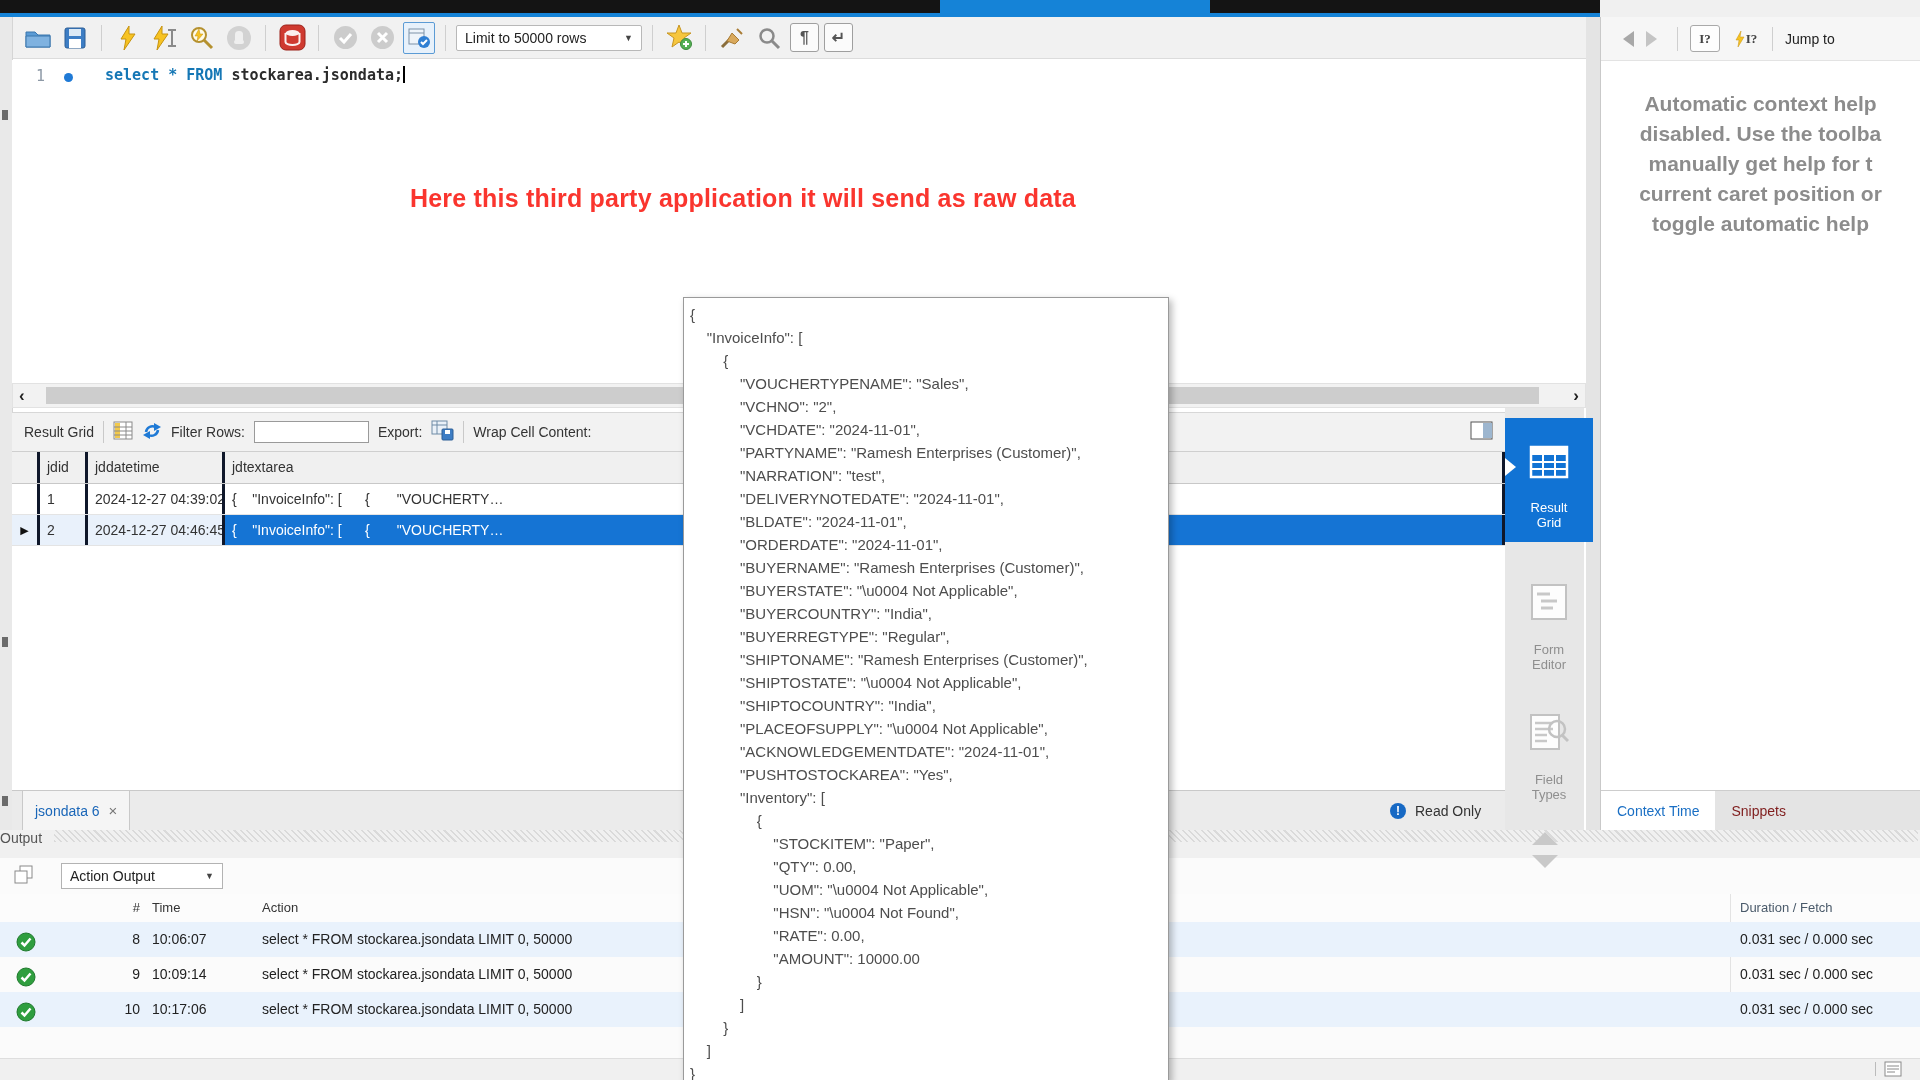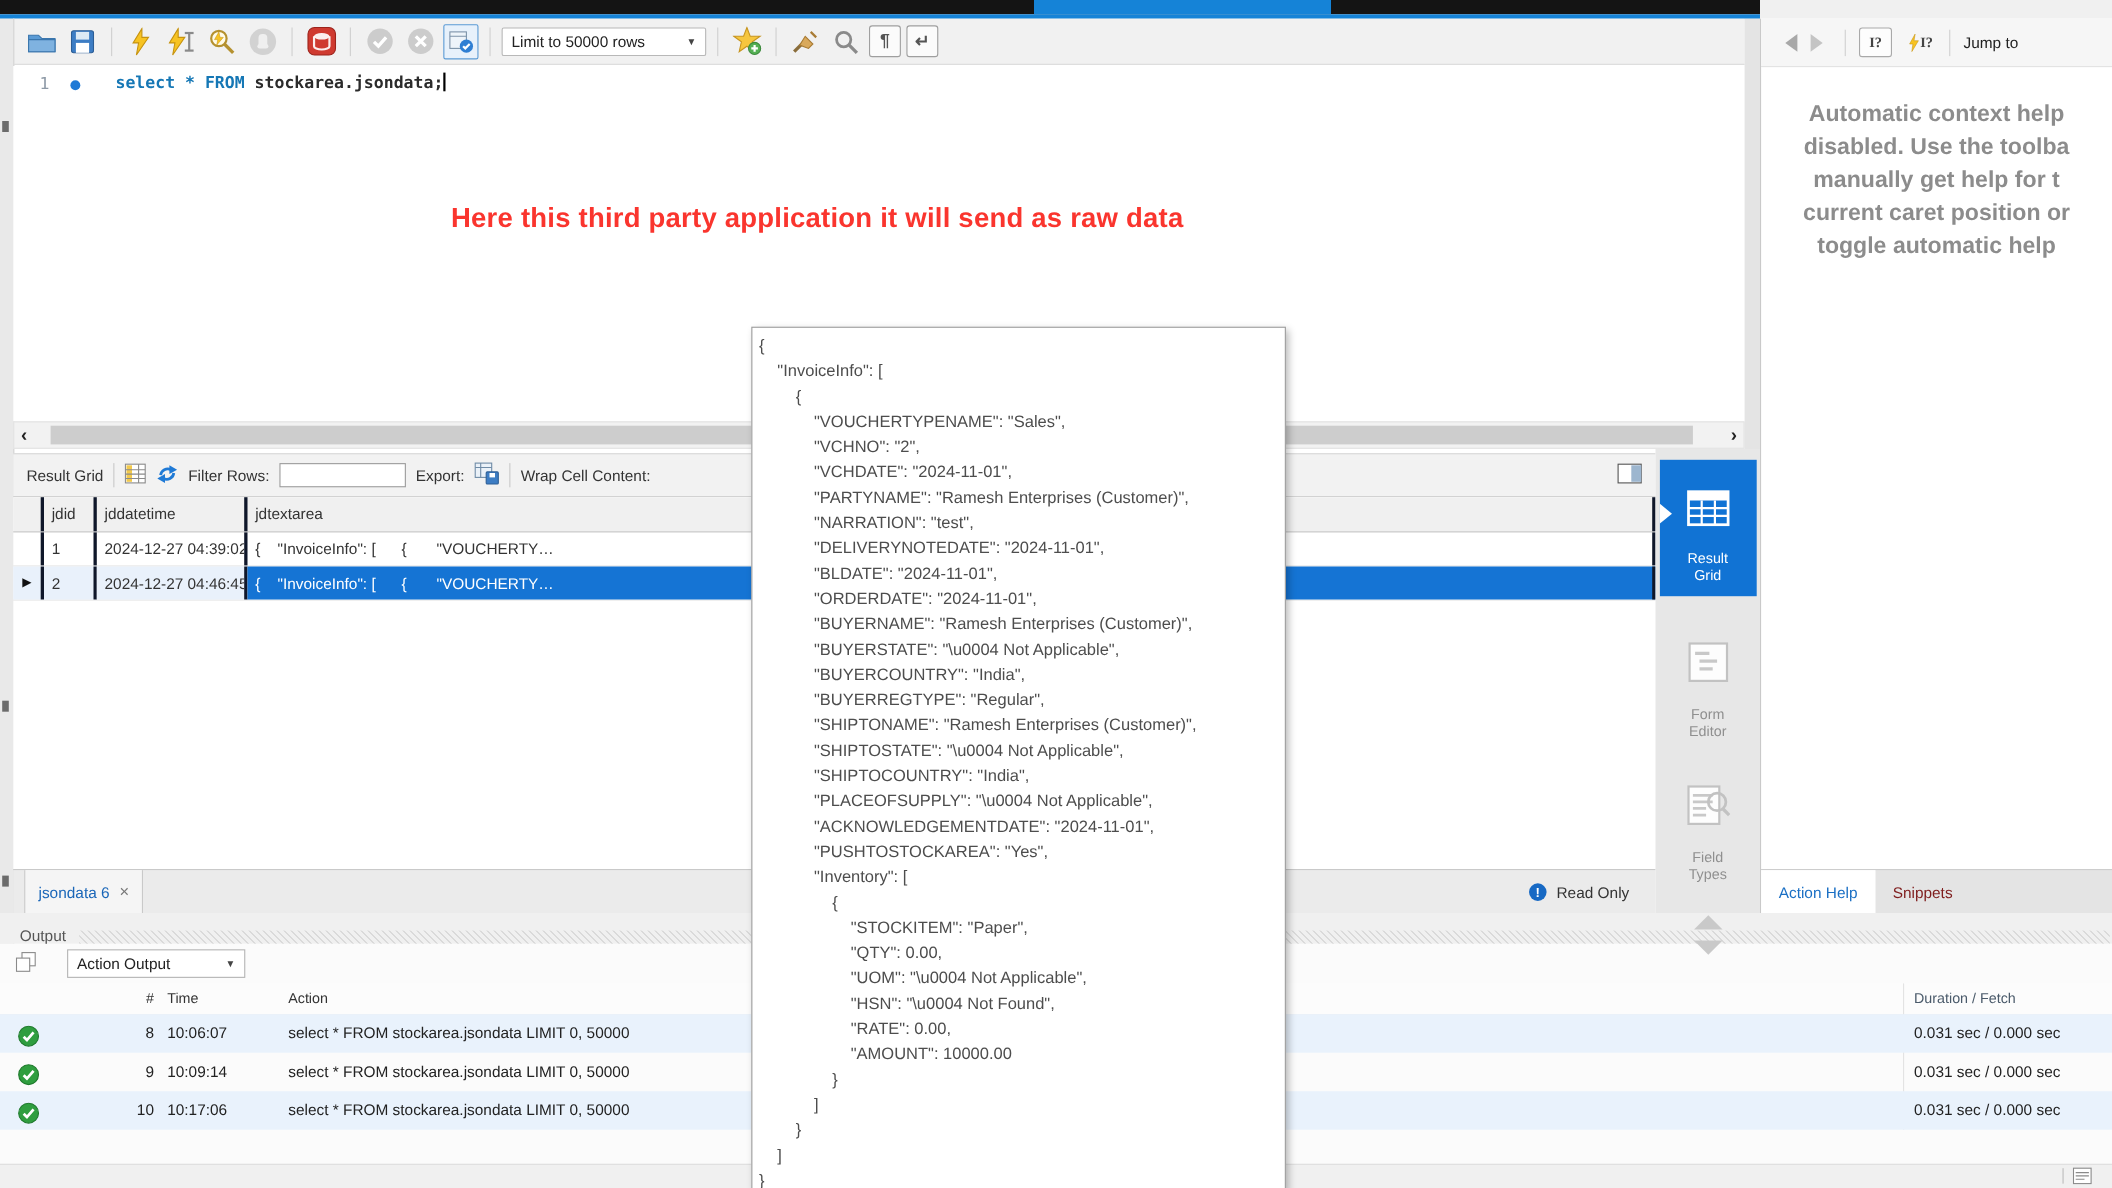--- a/index.html
+++ b/index.html
@@ -61,21 +61,21 @@
   
   .rstatus{position:absolute;left:12px;top:790px;width:1493px;height:40px;background:#ebebeb;border-top:1px solid #c9c9c9;box-sizing:border-box;}
   .rtab{position:absolute;left:10px;top:0;height:39px;padding:0 12px;background:#f5f5f5;
         border-left:1px solid #c9c9c9;border-right:1px solid #c9c9c9;display:flex;align-items:center;gap:9px;font-size:14px;}
   .rtab .tname{color:#1a66b8;} .rtab .tclose{color:#777;font-size:15px;}
   .readonly{position:absolute;left:1378px;top:0;height:39px;display:flex;align-items:center;gap:9px;font-size:14px;color:#333;}
   .info-badge{width:16px;height:16px;border-radius:50%;background:#1769c4;color:#fff;font-size:12px;
               font-weight:700;text-align:center;line-height:16px;}
   
   .outputbar{position:absolute;left:0;top:830px;width:1920px;height:28px;background:#f0f0f0;
-             display:flex;align-items:flex-end;gap:12px;padding-left:18px;box-sizing:border-box;
+             display:flex;align-items:flex-start;gap:12px;box-sizing:border-box;
              font-size:14px;color:#555;}
   .dots{flex:1;height:12px;margin-right:2px;
         background:repeating-linear-gradient(45deg,#dadada 0 1.5px,transparent 1.5px 4.5px);}
   .outpanel{position:absolute;left:0;top:858px;width:1920px;height:222px;background:#fbfbfb;font-size:14px;}
   .actionrow{position:absolute;left:0;top:0;width:100%;height:36px;display:flex;align-items:center;
              gap:28px;padding-left:14px;box-sizing:border-box;}
   .actiondd{width:162px;height:26px;background:#fff;border:1px solid #b3b3b3;display:flex;align-items:center;
             justify-content:space-between;padding:0 8px;box-sizing:border-box;color:#222;}
   .outhead{position:absolute;left:0;top:36px;width:100%;height:28px;line-height:28px;background:#fcfcfc;
            color:#333;font-size:13px;border-bottom:1px solid #ececec;}
@@ -85,21 +85,21 @@
   .orow{position:absolute;left:0;width:100%;height:35px;line-height:35px;color:#222;}
   .orow.alt{background:#e9f2fc;}
   .o-ic{position:absolute;left:16px;top:8px;} 
   .o-num{position:absolute;left:90px;width:50px;text-align:right;}
   .o-time{position:absolute;left:152px;} .o-action{position:absolute;left:262px;}
   .o-dur{position:absolute;left:1740px;}
   .dursep{position:absolute;left:1730px;top:36px;width:1px;height:133px;background:#e3e3e3;}
   .outfooter{position:absolute;left:0;top:200px;width:100%;height:22px;background:#f0f0f0;border-top:1px solid #dedede;box-sizing:border-box;}
   .ffico{position:absolute;right:18px;top:2px;display:flex;align-items:center;gap:8px;color:#999;}
   
-  .sidestrip{position:absolute;left:1505px;top:408px;width:95px;height:422px;background:#e7e7e7;}
+  .sidestrip{position:absolute;left:1505px;top:408px;width:79px;height:422px;background:#e7e7e7;}
   .sbtn{width:88px;margin:0 auto;text-align:center;font-size:13px;line-height:15px;color:#8f8f8f;white-space:pre-line;}
   .sbtn.active{background:#1173d4;color:#fff;padding:12px 0 12px;position:relative;}
   .sbtn.active::before{content:"";position:absolute;left:0;top:40px;width:0;height:0;
         border:9px solid transparent;border-left:11px solid #fff;}
   .sbtn .sic{display:block;margin:0 auto 6px;}
   .sbtn.plain{margin-top:26px;}
   .chevwrap{margin-top:30px;display:flex;flex-direction:column;align-items:center;gap:10px;}
   .chev{width:0;height:0;border-left:13px solid transparent;border-right:13px solid transparent;}
   .chev.up{border-bottom:13px solid #c9c9c9;} .chev.down{border-top:13px solid #c9c9c9;}
   
@@ -473,21 +473,21 @@
     </span>
     <span class="asep"></span>
     <span class="jump">Jump to</span>
   </div>
   <div class="helpmsg">Automatic context help
 disabled. Use the toolba
 manually get help for t
 current caret position or
 toggle automatic help</div>
   <div class="addtabs">
-    <div class="atab active">Action Help</div>
+    <div class="atab active">Context Time</div>
     <div class="atab">Snippets</div>
   </div>
 </div>
 
 <div class="popup">
   <pre>{
     "InvoiceInfo": [
         {
             "VOUCHERTYPENAME": "Sales",
             "VCHNO": "2",

